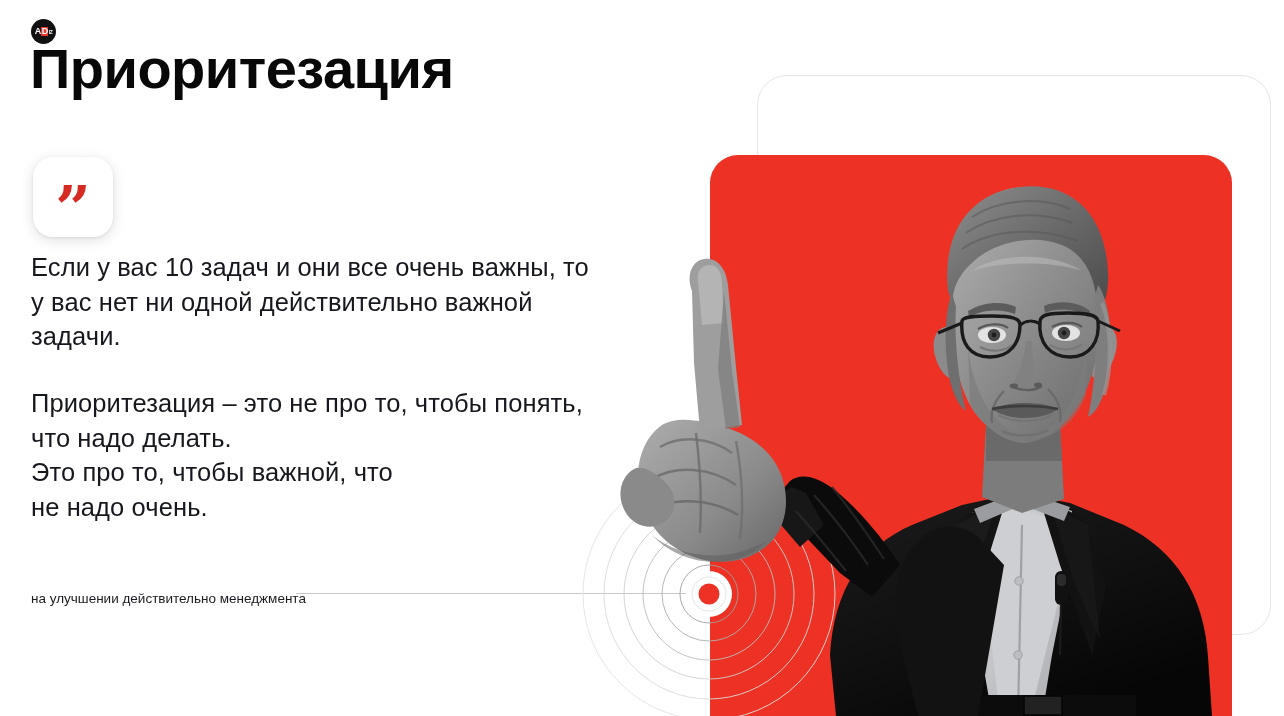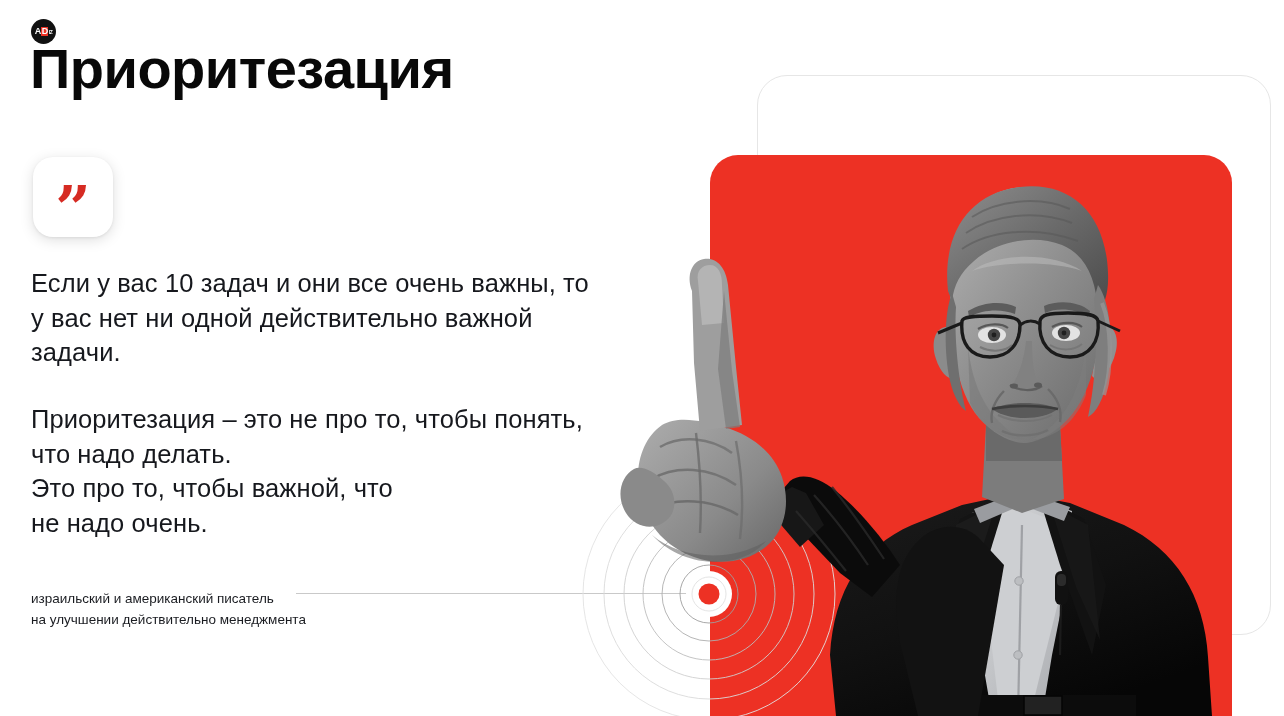--- a/index.html
+++ b/index.html
@@ -85,21 +85,21 @@
     color: #D62B23;
     line-height: 1;
     transform: translateY(12px);
     user-select: none;
   }
 
   
   #quote-body {
     position: absolute;
     left: 31px;
-    top: 266px;
+    top: 250px;
     width: 560px;
   }
   #quote-body p {
     margin: 0;
     font-size: 25.5px;
     line-height: 1.36;
     color: #16181d;
     font-weight: 400;
     letter-spacing: 0.1px;
   }
@@ -205,21 +205,20 @@
     <p>
       <span>Приоритезация – это не про то, чтобы</span>
       <span>понять, что надо делать.</span><br>
       <span>Это про то, чтобы важной, что</span><br>
       <span>не надо очень.</span>
     </p>
   </div>
 
   <div id="attribution">
     <div id="author-desc">
-      <span>израильский и американский писатель</span>
       <span>на улучшении действительно менеджмента</span>
     </div>
   </div>
 
   <div id="connector-line"></div>
 
   <div id="outline-card"></div>
 
   <div id="red-panel"></div>
 

